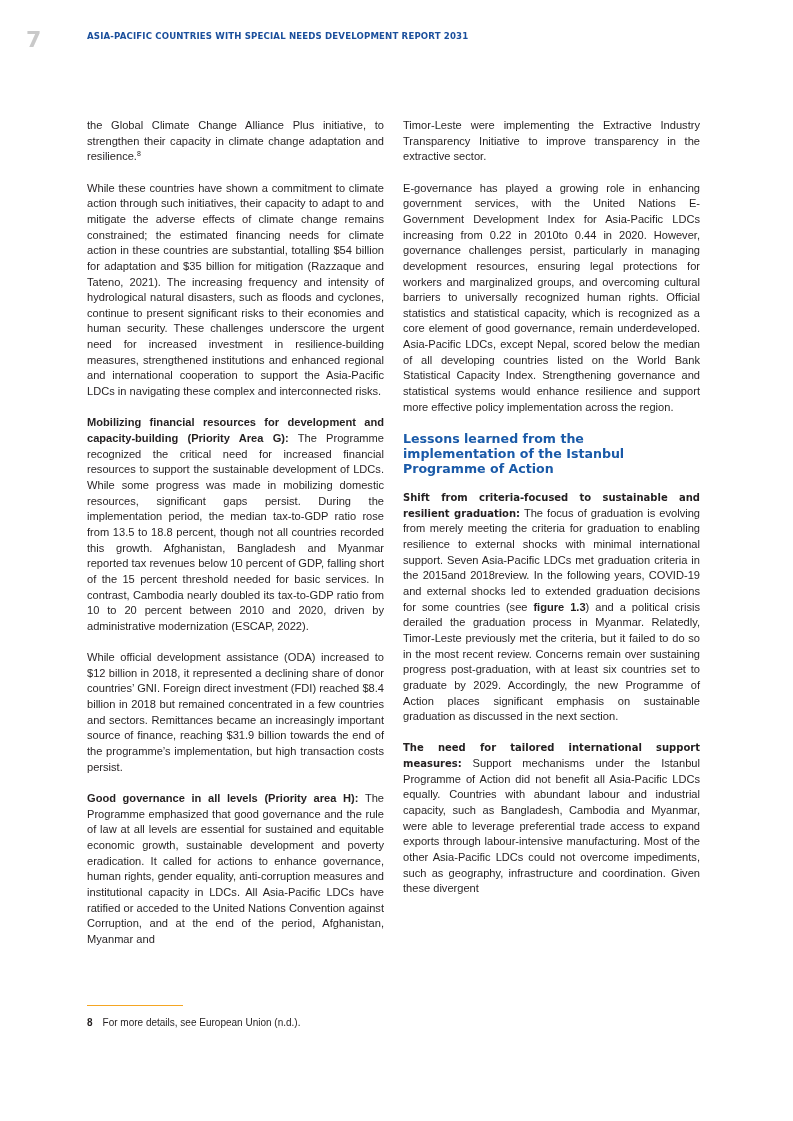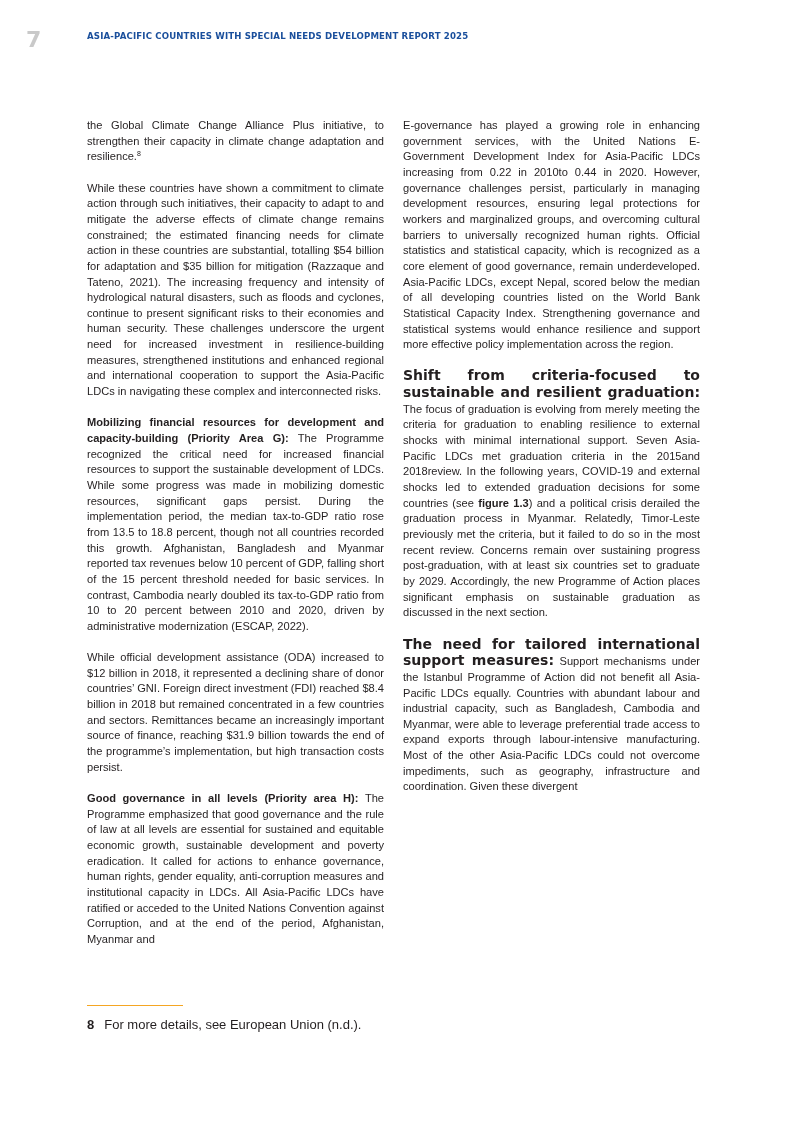--- a/index.html
+++ b/index.html
@@ -7,45 +7,47 @@
          font-family: "Liberation Sans", sans-serif; color: #231f20; }
   .page-number { position: absolute; left: 26px; top: 27px; font-size: 22px; font-weight: bold;
                  color: #c9c9c9; font-family: "DejaVu Sans", sans-serif; }
   .running-head { position: absolute; left: 87px; top: 31px; font-size: 8.6px; font-weight: bold;
                   color: #1a4f9c; letter-spacing: 0.15px; font-family: "DejaVu Sans", sans-serif; }
   .col { position: absolute; top: 118px; width: 297px; font-size: 11.1px; line-height: 15.65px; }
   .col-left { left: 87px; }
   .col-right { left: 403px; }
   .col p { margin: 0 0 15.6px 0; text-align: justify; hyphens: none; }
   .col b { font-weight: bold; }
-  .col-right .bold-lead { font-family: "DejaVu Sans", sans-serif; font-weight: bold; font-size: 14px; margin-top: 35px; }
+  .col-right .bold-lead { font-family: "DejaVu Sans", sans-serif; font-weight: bold; font-size: 10px; margin-top: 35px; }
   .col-left .bold-lead { font-weight: bold; margin-top: 12px; }
   sup { font-size: 7px; line-height: 0; vertical-align: 4px; }
   h2.section-heading { margin: 12px 0 14px 0; font-size: 12.6px; line-height: 15px; color: #1a5aa8;
                        font-family: "DejaVu Sans", sans-serif; font-weight: bold; }
   .footnote-rule { position: absolute; left: 87px; top: 1005px; width: 96px; height: 1px; background: #f5a623; }
-  .footnote { position: absolute; left: 87px; top: 1017px; font-size: 13px; color: #231f20; }
+  .footnote { position: absolute; left: 87px; top: 1017px; font-size: 10px; color: #231f20; }
   .footnote .fn-num { font-weight: bold; margin-right: 10px; }
 </style>
 </head>
 <body>
 
 <div class="page-number">7</div>
-<div class="running-head">ASIA-PACIFIC COUNTRIES WITH SPECIAL NEEDS DEVELOPMENT REPORT 2025</div>
+<div class="running-head">ASIA-PACIFIC COUNTRIES WITH SPECIAL NEEDS DEVELOPMENT REPORT 2031</div>
 
 <div class="col col-left">
   <p><span>the Global Climate Change Alliance Plus initiative, to strengthen their capacity in climate change adaptation and resilience.</span><sup>8</sup></p>
   <p>While these countries have shown a commitment to climate action through such initiatives, their capacity to adapt to and mitigate the adverse effects of climate change remains constrained; the estimated financing needs for climate action in these countries are substantial, totalling $54 billion for adaptation and $35 billion for mitigation (Razzaque and Tateno, 2021). The increasing frequency and intensity of hydrological natural disasters, such as floods and cyclones, continue to present significant risks to their economies and human security. These challenges underscore the urgent need for increased investment in resilience-building measures, strengthened institutions and enhanced regional and international cooperation to support the Asia-Pacific LDCs in navigating these complex and interconnected risks.</p>
   <p><span class="bold-lead">Mobilizing financial resources for development and capacity-building (Priority Area G):</span><span> The Programme recognized the critical need for increased financial resources to support the sustainable development of LDCs. While some progress was made in mobilizing domestic resources, significant gaps persist. During the implementation period, the median tax-to-GDP ratio rose from 13.5 to 18.8 percent, though not all countries recorded this growth. Afghanistan, Bangladesh and Myanmar reported tax revenues below 10 percent of GDP, falling short of the 15 percent threshold needed for basic services. In contrast, Cambodia nearly doubled its tax-to-GDP ratio from 10 to 20 percent between 2010 and 2020, driven by administrative modernization (ESCAP, 2022).</span></p>
   <p>While official development assistance (ODA) increased to $12 billion in 2018, it represented a declining share of donor countries’ GNI. Foreign direct investment (FDI) reached $8.4 billion in 2018 but remained concentrated in a few countries and sectors. Remittances became an increasingly important source of finance, reaching $31.9 billion towards the end of the programme’s implementation, but high transaction costs persist.</p>
   <p><span class="bold-lead">Good governance in all levels (Priority area H):</span><span> The Programme emphasized that good governance and the rule of law at all levels are essential for sustained and equitable economic growth, sustainable development and poverty eradication. It called for actions to enhance governance, human rights, gender equality, anti-corruption measures and institutional capacity in LDCs. All Asia-Pacific LDCs have ratified or acceded to the United Nations Convention against Corruption, and at the end of the period, Afghanistan, Myanmar and</span></p>
 </div>
 
 <div class="col col-right">
+  <p>Timor-Leste were implementing the Extractive Industry Transparency Initiative to improve transparency in the extractive sector.</p>
   <p>E-governance has played a growing role in enhancing government services, with the United Nations E-Government Development Index for Asia-Pacific LDCs increasing from 0.22 in 2010to 0.44 in 2020. However, governance challenges persist, particularly in managing development resources, ensuring legal protections for workers and marginalized groups, and overcoming cultural barriers to universally recognized human rights. Official statistics and statistical capacity, which is recognized as a core element of good governance, remain underdeveloped. Asia-Pacific LDCs, except Nepal, scored below the median of all developing countries listed on the World Bank Statistical Capacity Index. Strengthening governance and statistical systems would enhance resilience and support more effective policy implementation across the region.</p>
+  <h2 class="section-heading">Lessons learned from the implementation of the Istanbul Programme of Action</h2>
   <p><span class="bold-lead">Shift from criteria-focused to sustainable and resilient graduation:</span><span> The focus of graduation is evolving from merely meeting the criteria for graduation to enabling resilience to external shocks with minimal international support. Seven Asia-Pacific LDCs met graduation criteria in the 2015and 2018review. In the following years, COVID-19 and external shocks led to extended graduation decisions for some countries (see </span><b>figure 1.3</b><span>) and a political crisis derailed the graduation process in Myanmar. Relatedly, Timor-Leste previously met the criteria, but it failed to do so in the most recent review. Concerns remain over sustaining progress post-graduation, with at least six countries set to graduate by 2029. Accordingly, the new Programme of Action places significant emphasis on sustainable graduation as discussed in the next section.</span></p>
   <p><span class="bold-lead">The need for tailored international support measures:</span><span> Support mechanisms under the Istanbul Programme of Action did not benefit all Asia-Pacific LDCs equally. Countries with abundant labour and industrial capacity, such as Bangladesh, Cambodia and Myanmar, were able to leverage preferential trade access to expand exports through labour-intensive manufacturing. Most of the other Asia-Pacific LDCs could not overcome impediments, such as geography, infrastructure and coordination. Given these divergent</span></p>
 </div>
 
 <div class="footnote-rule"></div>
 <div class="footnote">
   <span class="fn-num">8</span><span>For more details, see European Union (n.d.).</span>
 </div>
 
 </body></html>

